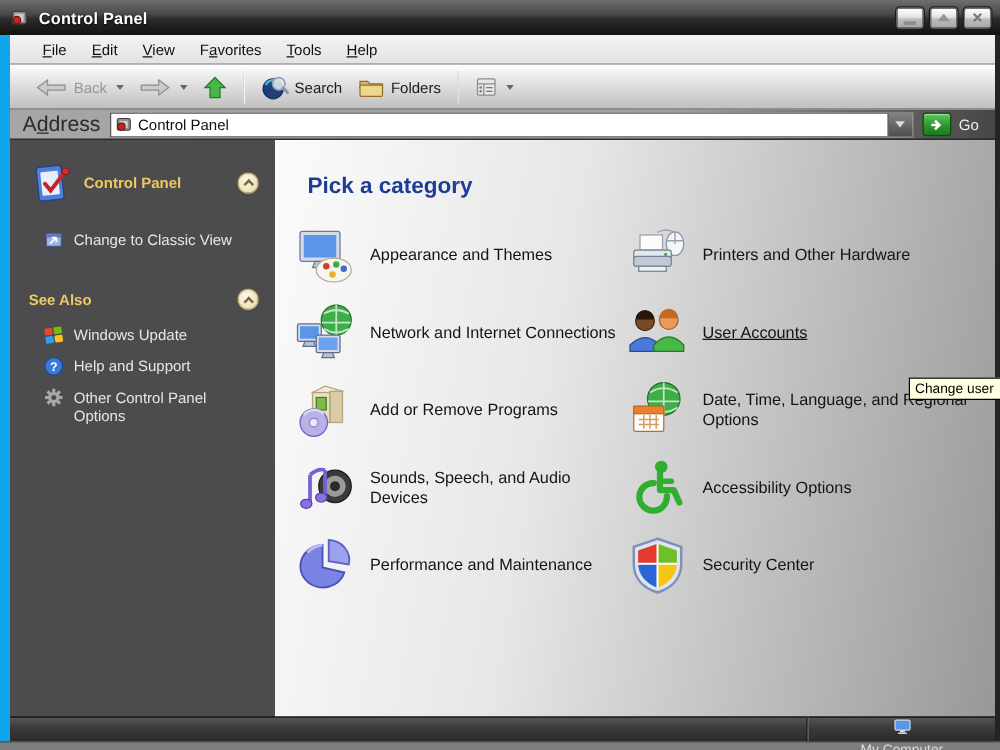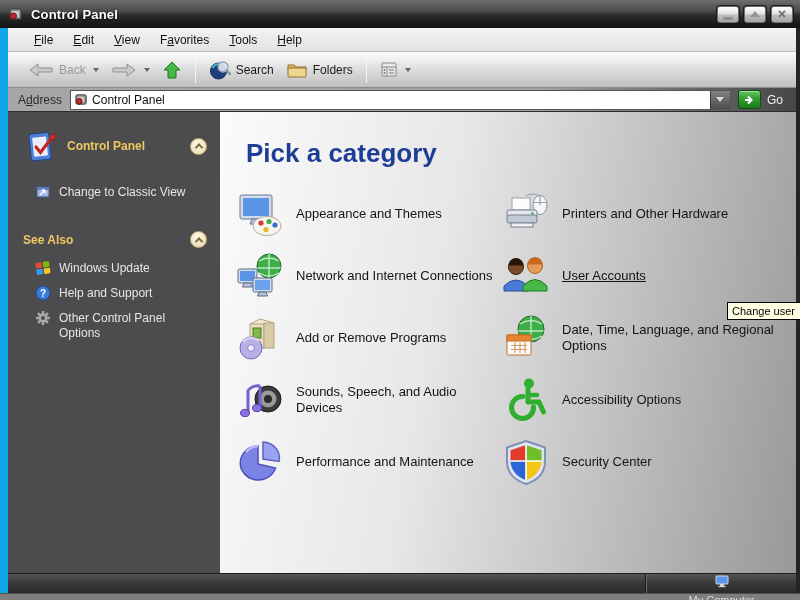--- a/index.html
+++ b/index.html
@@ -36,21 +36,21 @@
   .tb-label { font-size:12px; color:#1a1a1a; }
   .tb-label.disabled { color:#979797; }
   .caret-down { width:0; height:0; border-left:3.5px solid transparent; border-right:3.5px solid transparent;
     border-top:4px solid #666; margin-left:2px; }
   .tb-sep { width:1px; height:26px; background:#9c9c9c; border-right:1px solid #f4f4f4; margin:0 7px; }
 
   
   .addressbar { height:24px; display:flex; align-items:center; padding:0 5px 0 10px;
     background:linear-gradient(to right,#a6a6a6 0%,#a0a0a0 68%,#6a6a6a 86%,#474747 100%);
     border-bottom:1px solid #2c2c2c; }
-  .addr-label { font-size:12px; color:#2b2b2b; margin-right:8px; }
+  .addr-label { font-size:17px; color:#2b2b2b; margin-right:8px; }
   .combo { flex:1; height:20px; background:#fff; border:1px solid #565656; display:flex; align-items:center; }
   .combo-icon { margin:0 3px 0 3px; display:flex; }
   .combo-value { font-size:12px; color:#101010; flex:1; }
   .combo-drop { width:20px; height:18px; background:linear-gradient(#828282,#4e4e4e);
     border-left:1px solid #3a3a3a; display:flex; align-items:center; justify-content:center; }
   .chev-down { width:0; height:0; border-left:4px solid transparent; border-right:4px solid transparent;
     border-top:5px solid #dcdcdc; }
   .go-btn { width:23px; height:19px; margin-left:7px; border-radius:3px; border:1px solid #0d4d0d;
     background:linear-gradient(#64c764,#2f9b2f 50%,#1b7a1b); display:flex; align-items:center; justify-content:center;
     box-shadow:inset 0 1px 0 #9fdf9f; }
@@ -72,21 +72,21 @@
     font-size:12px; color:#e6e6e6; line-height:15px; }
   .sb-item .sb-ic { flex:none; display:flex; margin-top:-1px; }
   .sb-classic { margin-top:16px; }
   .sb-seealso { margin-top:26px; }
   .sb-links { margin-top:8px; }
   .sb-item span.lbl { max-width:130px; }
 
   
   .main { flex:1; position:relative; padding:26px 0 0 16px;
     background:linear-gradient(100deg,#fbfbfb 0%,#e7e7e7 38%,#989898 100%); }
-  .main h1 { font-size:26px; font-weight:bold; color:#1e3d96; margin-left:10px; letter-spacing:0; }
+  .main h1 { font-size:18px; font-weight:bold; color:#1e3d96; margin-left:10px; letter-spacing:0; }
   .cat-grid { margin-top:14px; display:grid; grid-template-columns:266px auto; grid-auto-rows:62px; align-items:center; }
   .cat-item { display:flex; align-items:center; gap:12px; }
   .cat-item .cat-ic { flex:none; width:48px; height:48px; display:flex; }
   .cat-label { font-size:13px; color:#141414; max-width:228px; line-height:16px; }
   .cat-label.hovered { text-decoration:underline; }
 
   
   .tooltip { position:absolute; left:727px; top:302px; width:120px; height:18px;
     background:#ffffe1; border:1px solid #000; font-size:11px; color:#000;
     padding:2px 4px; white-space:nowrap; overflow:hidden; z-index:20; }

